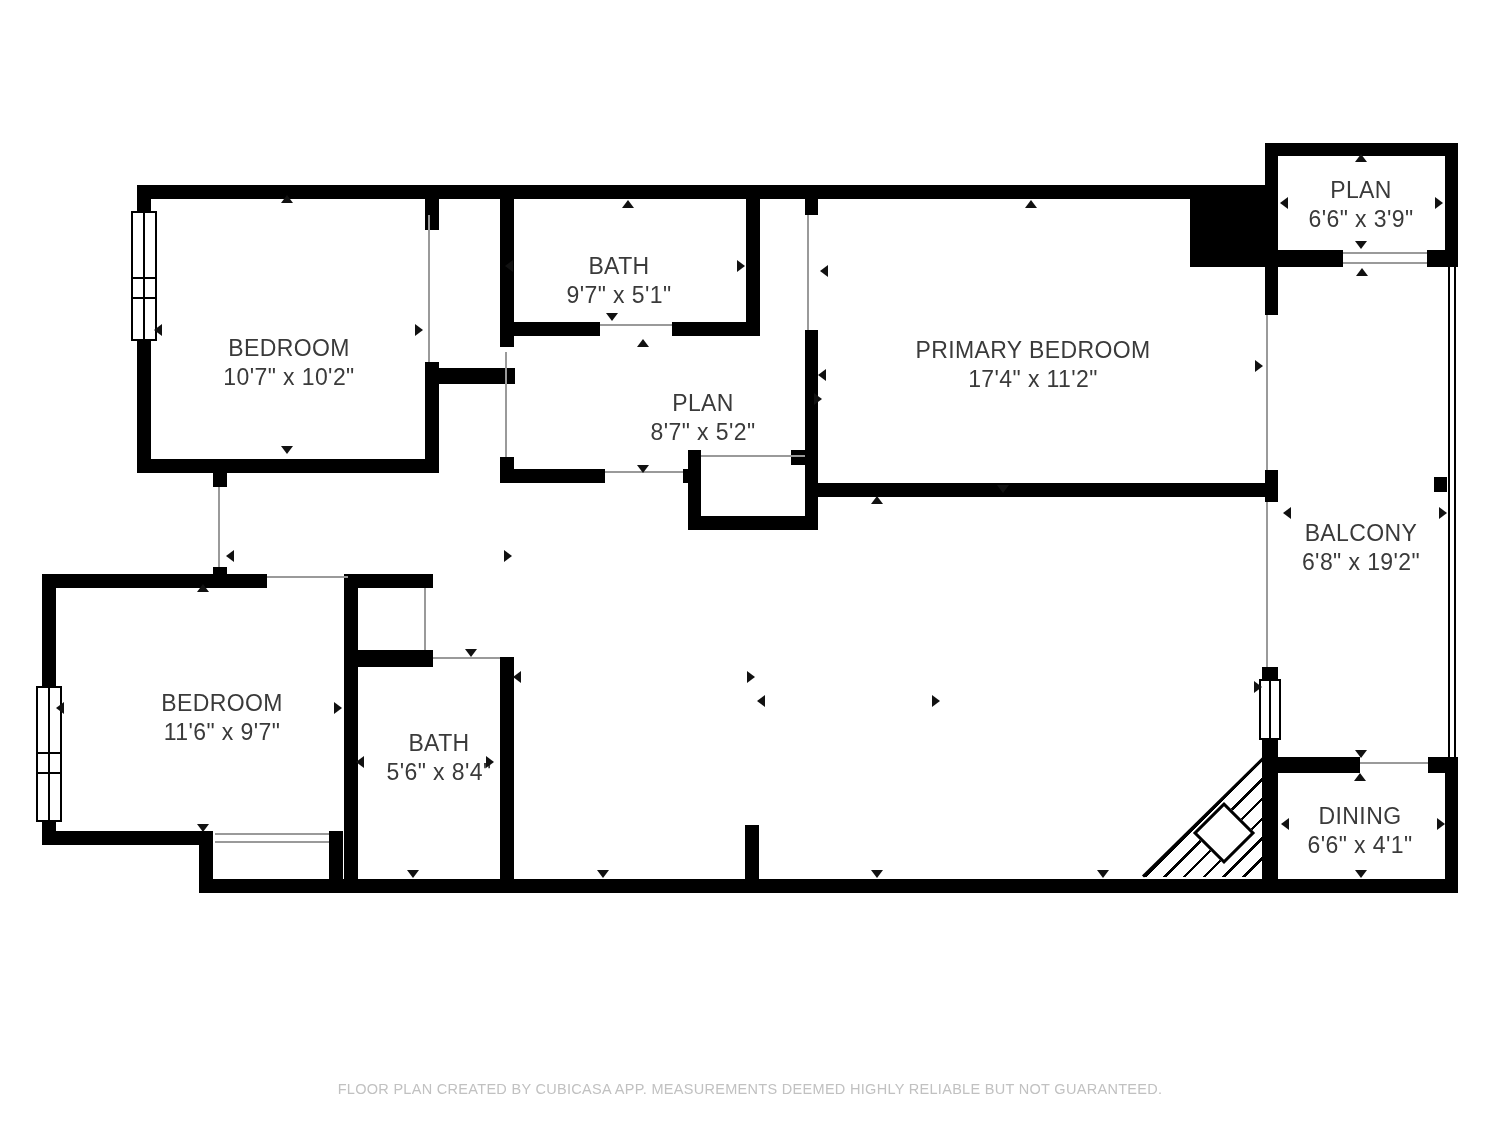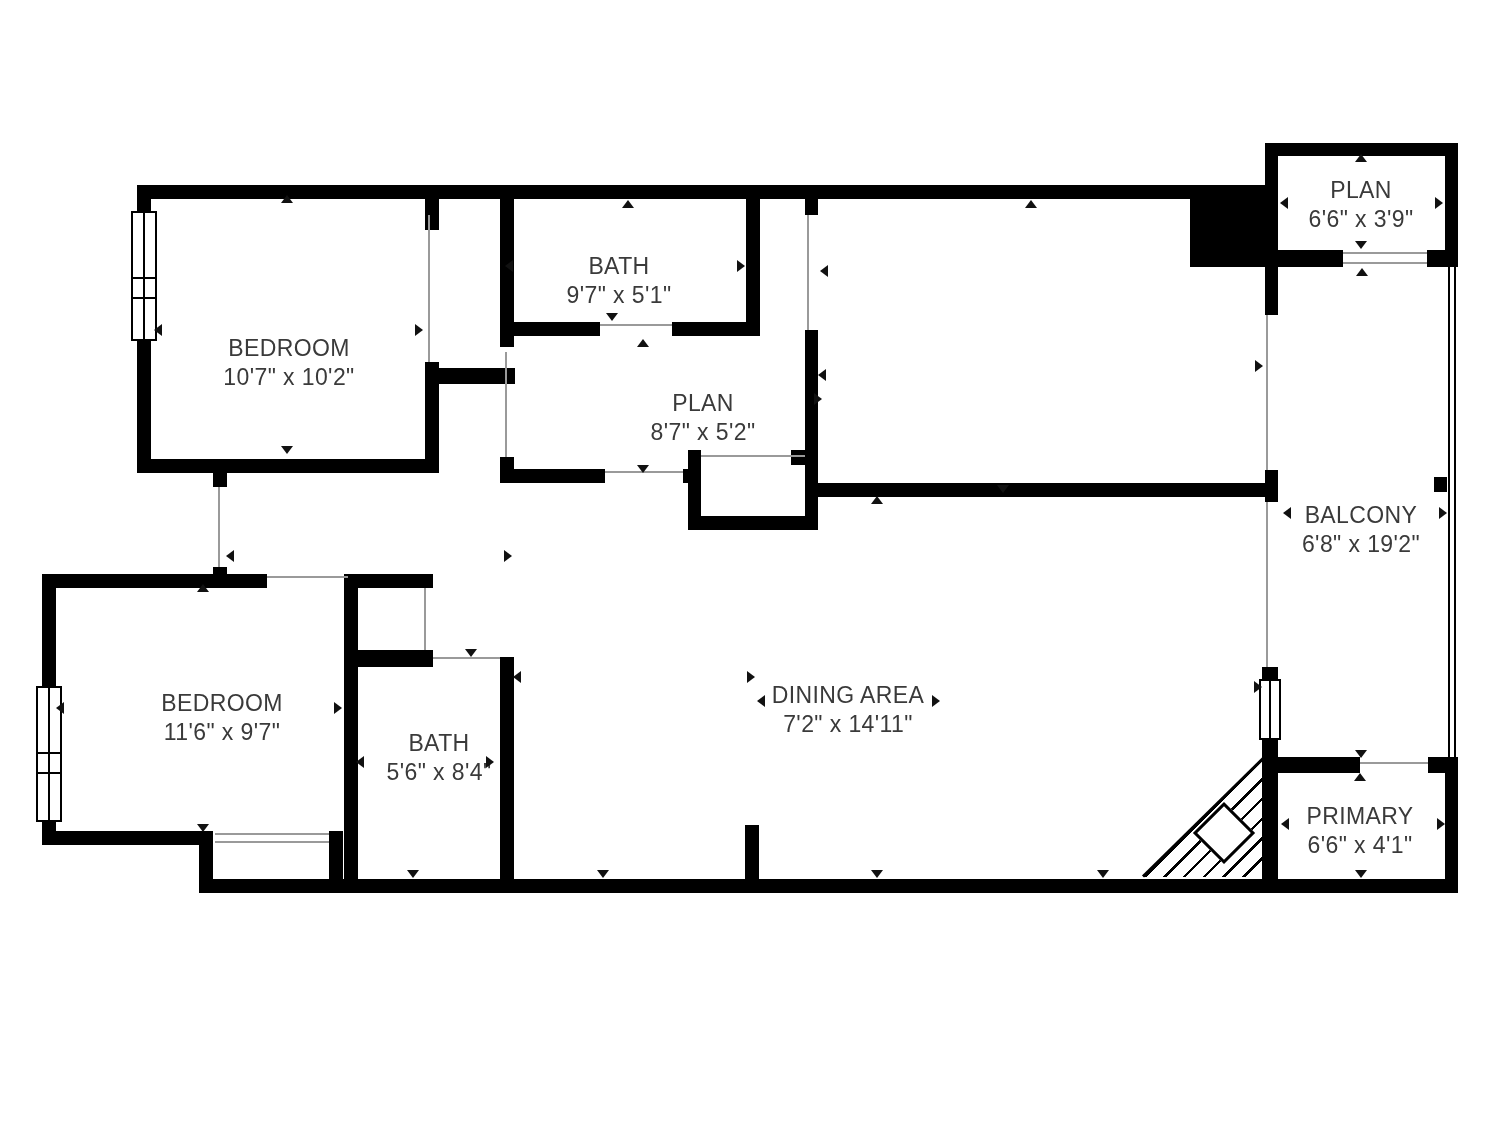--- a/index.html
+++ b/index.html
@@ -53,45 +53,46 @@
     <div>10'7" x 10'2"</div>
   </div>
   <div class="room-label" style="left:619px;top:281px">
     <div>BATH</div>
     <div>9'7" x 5'1"</div>
   </div>
   <div class="room-label" style="left:703px;top:418px">
     <div>PLAN</div>
     <div>8'7" x 5'2"</div>
   </div>
+  <div class="room-label" style="left:1033px;top:365px">
+    <div>PRIMARY BEDROOM</div>
+    <div>17'4" x 11'2"</div>
+  </div>
   <div class="room-label" style="left:1361px;top:205px">
     <div>PLAN</div>
     <div>6'6" x 3'9"</div>
   </div>
   <div class="room-label" style="left:222px;top:718px">
     <div>BEDROOM</div>
     <div>11'6" x 9'7"</div>
   </div>
   <div class="room-label" style="left:439px;top:758px">
     <div>BATH</div>
     <div>5'6" x 8'4"</div>
   </div>
-  <div class="room-label" style="left:848px;top:710px">
-    <div>DINING AREA</div>
-    <div>7'2" x 14'11"</div>
-  </div>
-  <div class="room-label" style="left:1361px;top:530px">
+  <div class="room-label" style="left:1361px;top:548px">
     <div>BALCONY</div>
     <div>6'8" x 19'2"</div>
   </div>
   <div class="room-label" style="left:1360px;top:831px">
-    <div>PRIMARY</div>
+    <div>DINING</div>
     <div>6'6" x 4'1"</div>
   </div>
 
+  <div class="footer">FLOOR PLAN CREATED BY CUBICASA APP. MEASUREMENTS DEEMED HIGHLY RELIABLE BUT NOT GUARANTEED.</div>
 <div class="wall" style="left: 137px; top: 185px; width: 1055px; height: 14px;"></div>
     <div class="wall" style="left: 137px; top: 185px; width: 14px; height: 28px;"></div>
     <div class="wall" style="left: 137px; top: 340px; width: 14px; height: 133px;"></div>
     <div class="wall" style="left: 425px; top: 185px; width: 14px; height: 45px;"></div>
     <div class="wall" style="left: 425px; top: 362px; width: 14px; height: 111px;"></div>
     <div class="wall" style="left: 425px; top: 368px; width: 90px; height: 16px;"></div>
     <div class="wall" style="left: 137px; top: 459px; width: 302px; height: 14px;"></div>
     <div class="wall" style="left: 213px; top: 459px; width: 14px; height: 28px;"></div>
     <div class="wall" style="left: 213px; top: 567px; width: 14px; height: 16px;"></div>
     <div class="wall" style="left: 213px; top: 574px; width: 54px; height: 14px;"></div>

